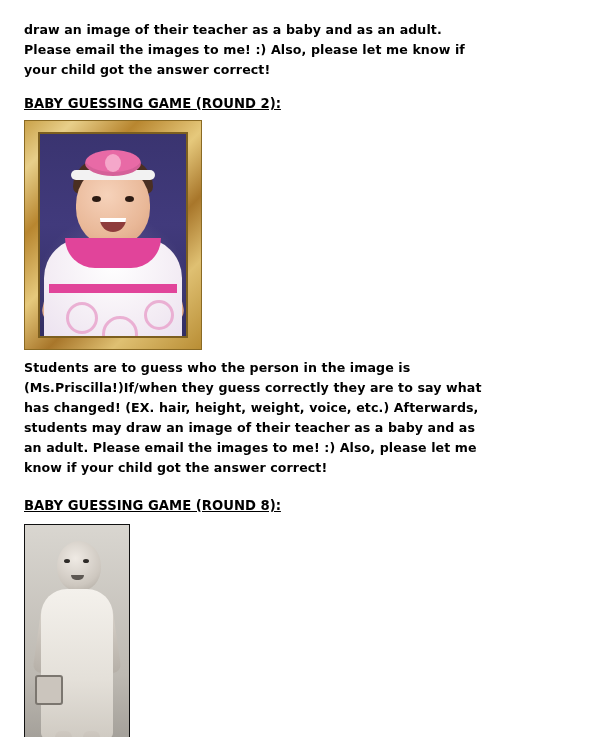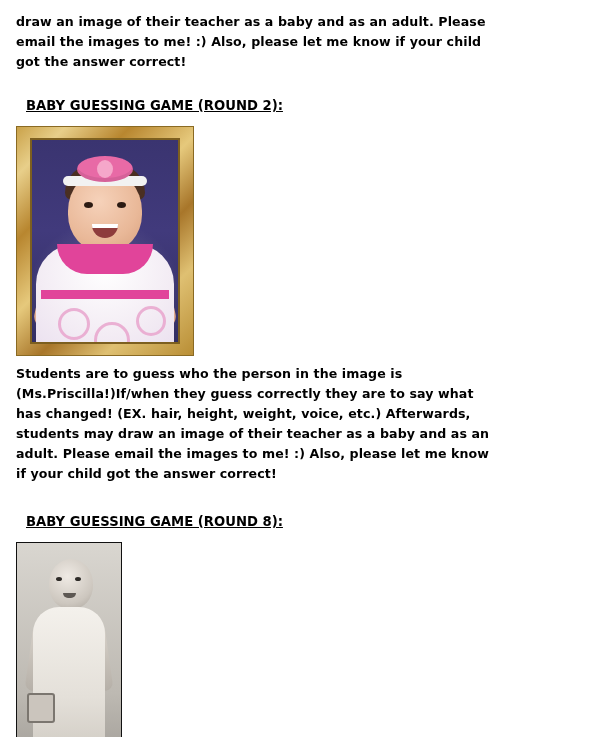--- a/index.html
+++ b/index.html
@@ -12,21 +12,21 @@
     height: 737px;
     font-family: "DejaVu Sans", sans-serif;
     color: #000000;
     overflow: hidden;
     position: relative;
   }
   .page {
     position: relative;
     width: 508px;
     height: 737px;
-    padding: 8px;
+    padding: 16px;
     box-sizing: border-box;
   }
   .body-text {
     font-family: "DejaVu Sans", sans-serif;
     font-size: 12.6px;
     font-weight: bold;
     line-height: 20px;
     letter-spacing: 0.1px;
     margin: 0;
     padding: 0 10px 0 8px;
@@ -34,21 +34,21 @@
     text-align: left;
   }
   .para-top {
     padding-top: 4px;
   }
   .heading {
     font-family: "DejaVu Sans", sans-serif;
     font-size: 13.2px;
     font-weight: bold;
     line-height: 20px;
-    margin: 10px;
+    margin: 0;
     padding: 0 0 0 8px;
     color: #000000;
   }
   .heading span.u {
     text-decoration: underline;
   }
   .gap-sm { height: 8px; }
   .gap-md { height: 14px; }
   .gap-lg { height: 18px; }
 

